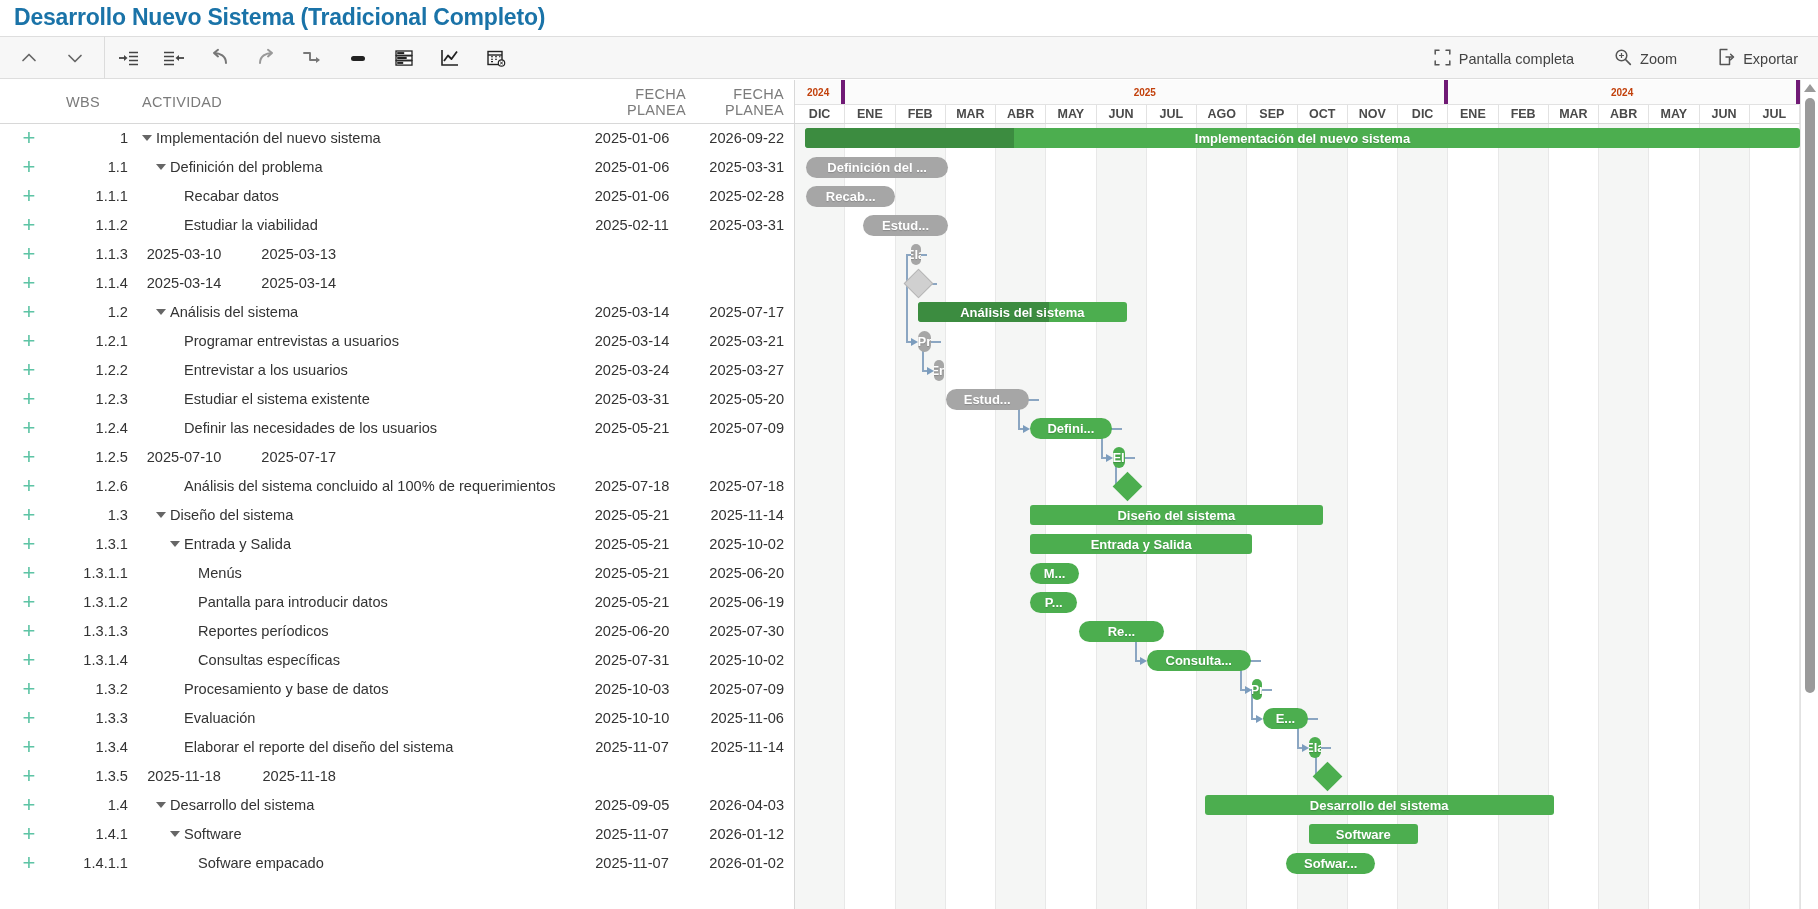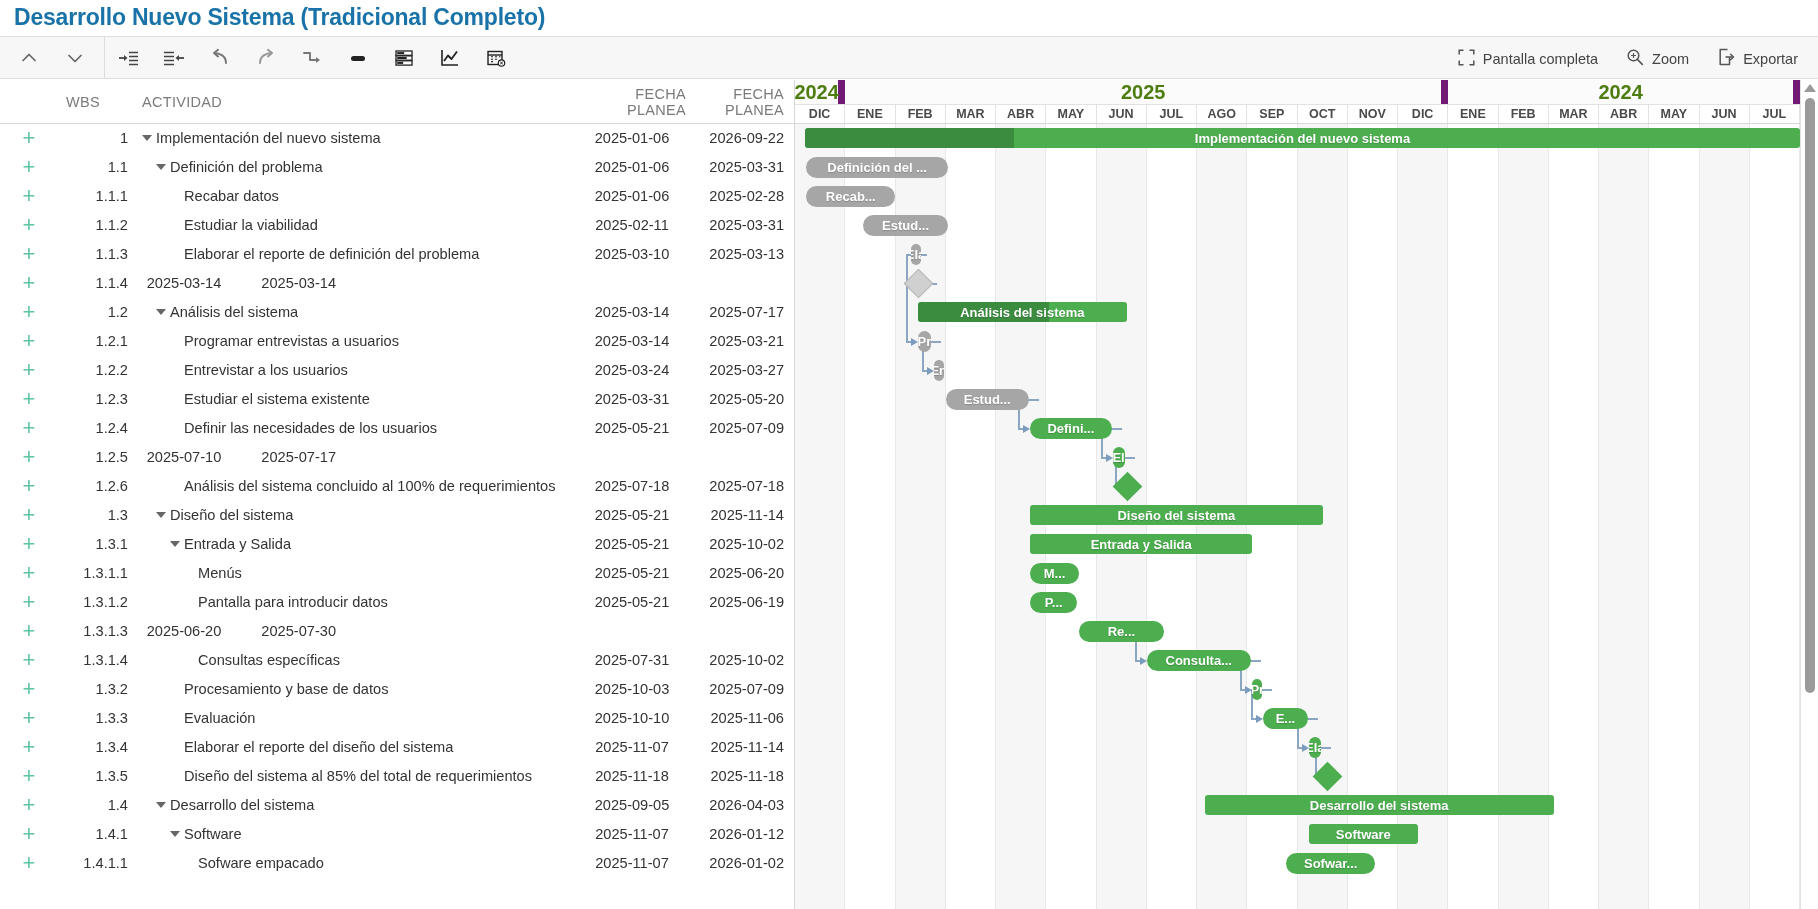--- a/index.html
+++ b/index.html
@@ -41,21 +41,21 @@
   .tb-group { display: flex; align-items: center; height: 43px; }
   .tb-group.nav { border-right: 1px solid #dcdcdc; padding: 0 6px; }
   .tb-btn {
     width: 46px; height: 43px;
     display: flex; align-items: center; justify-content: center;
     color: #555; cursor: pointer;
   }
   .tb-btn svg { display:block; }
   .tb-right {
     position: absolute; right: 10px; top: 0;
-    height: 43px; display: flex; align-items: center; gap: 8px;
+    height: 43px; display: flex; align-items: center; gap: 20px;
   }
   .tb-text-btn {
     display: flex; align-items: center; gap: 8px;
     padding: 6px 10px; color: #444; font-size: 14.5px; cursor: pointer;
     white-space: nowrap;
   }
 
   
   .main {
     position: absolute;
@@ -115,22 +115,22 @@
   .timeline {
     position: relative;
     flex: 1 1 auto;
     height: 829px;
     overflow: hidden;
     background: #fff;
   }
   .tl-year-row { height: 25px; display: flex; border-bottom: 1px solid #e2e2e2; background:#fbfbfb;}
   .tl-year {
     display: flex; align-items: center; justify-content: center;
-    font-size: 20px; font-weight: bold; color: #4d7c0f;
-    border-right: 7px solid #701a75;
+    font-size: 10px; font-weight: bold; color: #c2410c;
+    border-right: 4px solid #701a75;
     background: #fbfbfb;
   }
   .tl-month-row { height: 19px; display: flex; border-bottom: 1px solid #d8d8d8; background:#fff;}
   .tl-month {
     display: flex; align-items: center; justify-content: center;
     font-size: 12.5px; font-weight: bold; color: #4a4a4a;
     border-right: 1px solid #e2e2e2;
   }
   .tl-body {
     position: absolute; left: 0; top: 44px;
@@ -366,24 +366,20 @@
             <div class="c-act" style="padding-left: 40px;">
               <span class="caret-spacer" style="width: 14px;"></span>
               <span>Estudiar la viabilidad</span>
             </div>
             <div class="c-d1">2025-02-11</div>
             <div class="c-d2">2025-03-31</div>
           </div>
           <div class="grid-row">
             <div class="c-plus"><span class="plus-ic">+</span></div>
             <div class="c-wbs">1.1.3</div>
-            <div class="c-act" style="padding-left: 40px;">
-              <span class="caret-spacer" style="width: 14px;"></span>
-              <span>Elaborar el reporte de definición del problema</span>
-            </div>
             <div class="c-d1">2025-03-10</div>
             <div class="c-d2">2025-03-13</div>
           </div>
           <div class="grid-row">
             <div class="c-plus"><span class="plus-ic">+</span></div>
             <div class="c-wbs">1.1.4</div>
             <div class="c-d1">2025-03-14</div>
             <div class="c-d2">2025-03-14</div>
           </div>
           <div class="grid-row">
@@ -488,20 +484,24 @@
             <div class="c-act" style="padding-left: 54px;">
               <span class="caret-spacer" style="width: 14px;"></span>
               <span>Pantalla para introducir datos</span>
             </div>
             <div class="c-d1">2025-05-21</div>
             <div class="c-d2">2025-06-19</div>
           </div>
           <div class="grid-row">
             <div class="c-plus"><span class="plus-ic">+</span></div>
             <div class="c-wbs">1.3.1.3</div>
+            <div class="c-act" style="padding-left: 54px;">
+              <span class="caret-spacer" style="width: 14px;"></span>
+              <span>Reportes períodicos</span>
+            </div>
             <div class="c-d1">2025-06-20</div>
             <div class="c-d2">2025-07-30</div>
           </div>
           <div class="grid-row">
             <div class="c-plus"><span class="plus-ic">+</span></div>
             <div class="c-wbs">1.3.1.4</div>
             <div class="c-act" style="padding-left: 54px;">
               <span class="caret-spacer" style="width: 14px;"></span>
               <span>Consultas específicas</span>
             </div>
@@ -534,24 +534,20 @@
             <div class="c-act" style="padding-left: 40px;">
               <span class="caret-spacer" style="width: 14px;"></span>
               <span>Elaborar el reporte del diseño del sistema</span>
             </div>
             <div class="c-d1">2025-11-07</div>
             <div class="c-d2">2025-11-14</div>
           </div>
           <div class="grid-row">
             <div class="c-plus"><span class="plus-ic">+</span></div>
             <div class="c-wbs">1.3.5</div>
-            <div class="c-act" style="padding-left: 40px;">
-              <span class="caret-spacer" style="width: 14px;"></span>
-              <span>Diseño del sistema al 85% del total de requerimientos</span>
-            </div>
             <div class="c-d1">2025-11-18</div>
             <div class="c-d2">2025-11-18</div>
           </div>
           <div class="grid-row">
             <div class="c-plus"><span class="plus-ic">+</span></div>
             <div class="c-wbs">1.4</div>
             <div class="c-act" style="padding-left: 26px;">
               <span class="caret"></span>
               <span>Desarrollo del sistema</span>
             </div>

